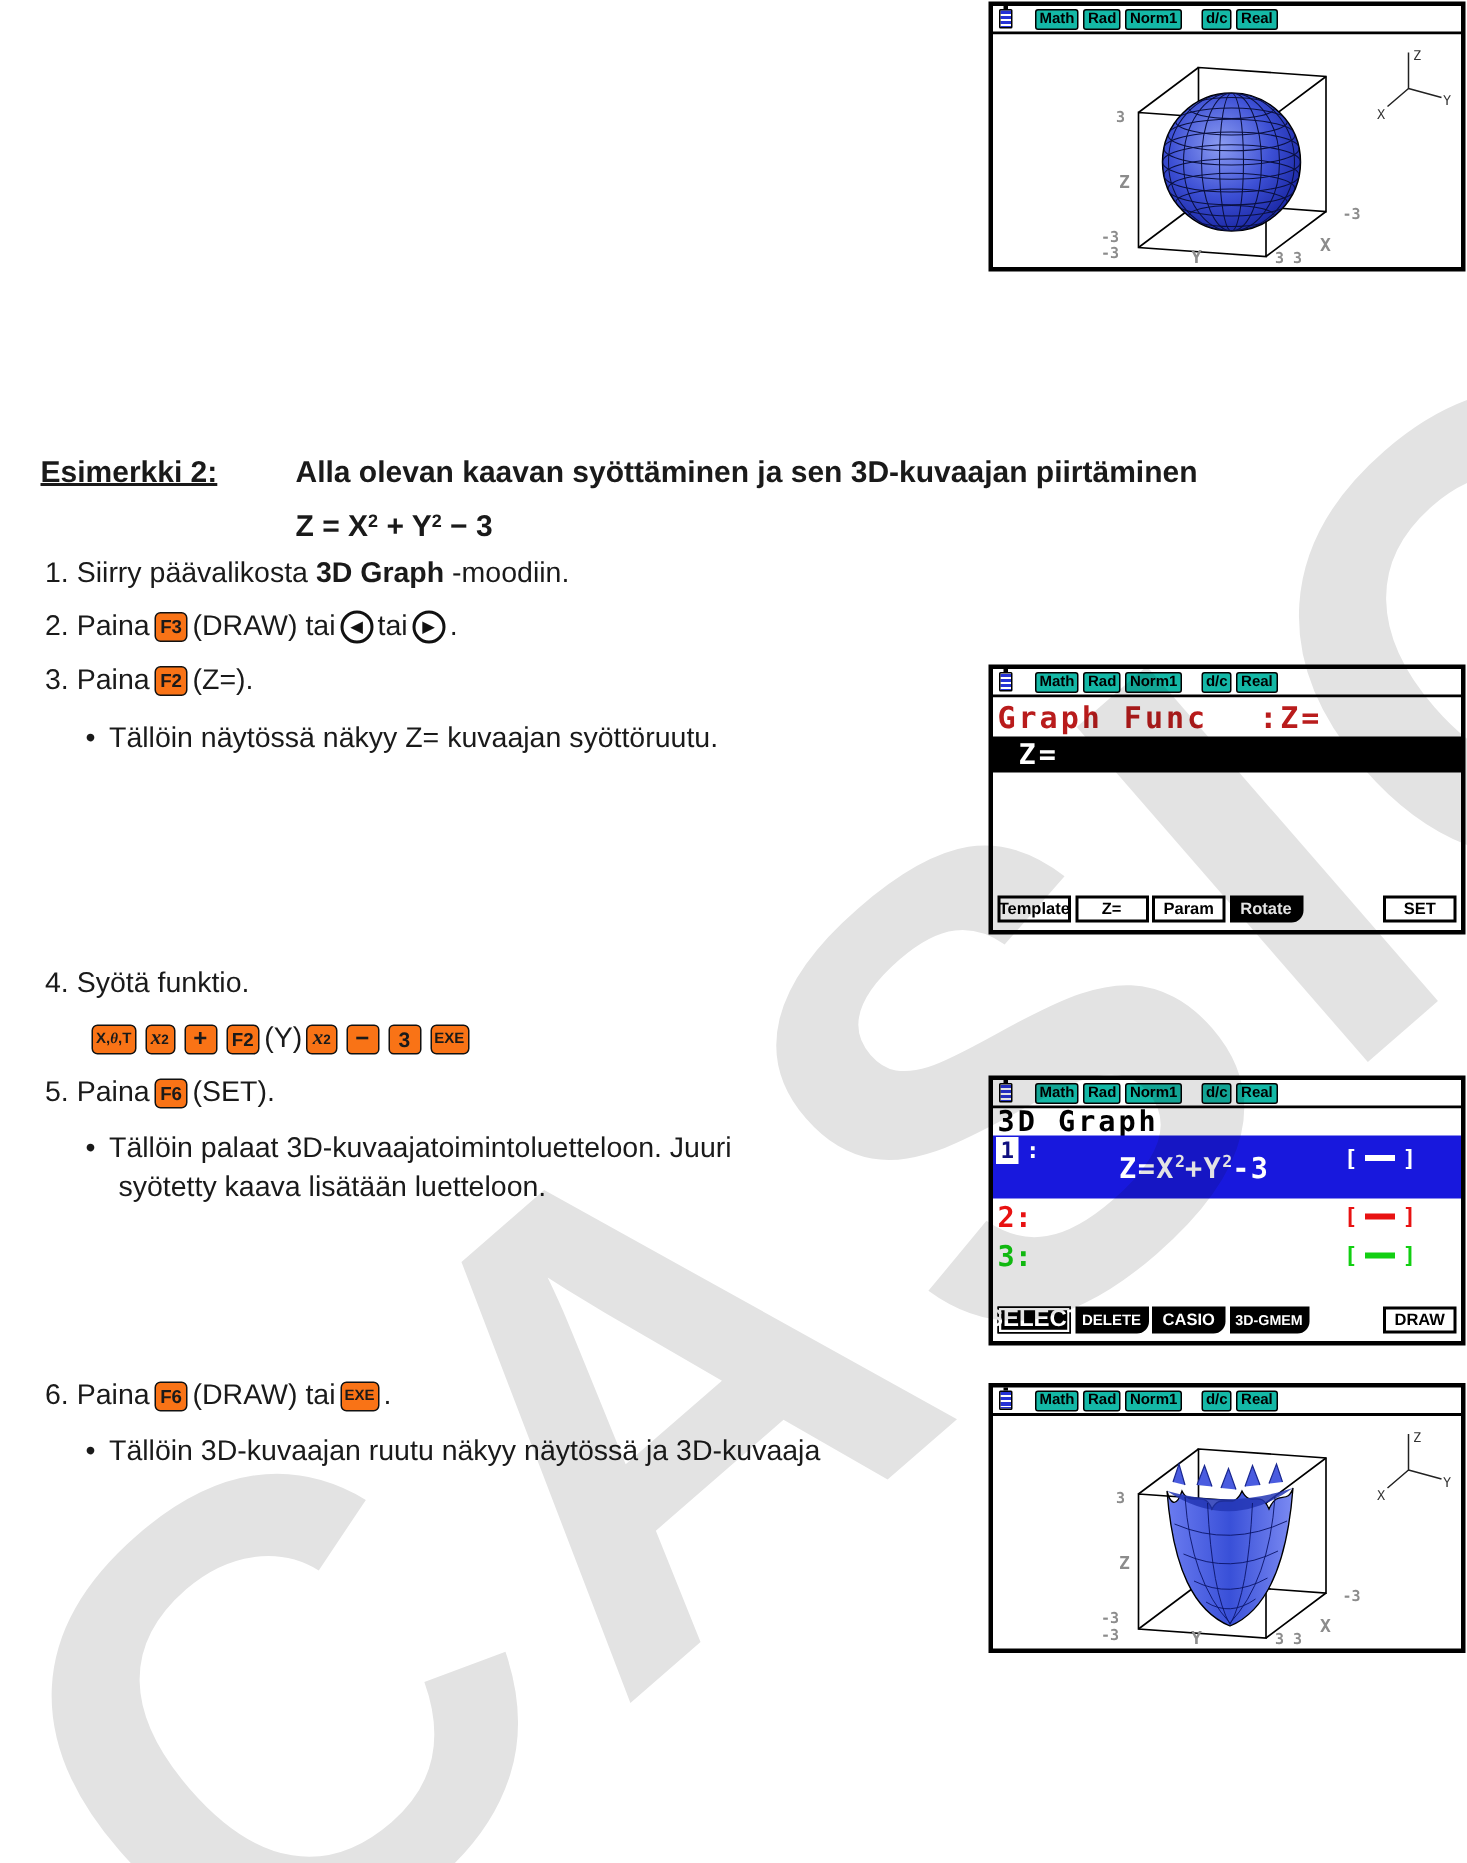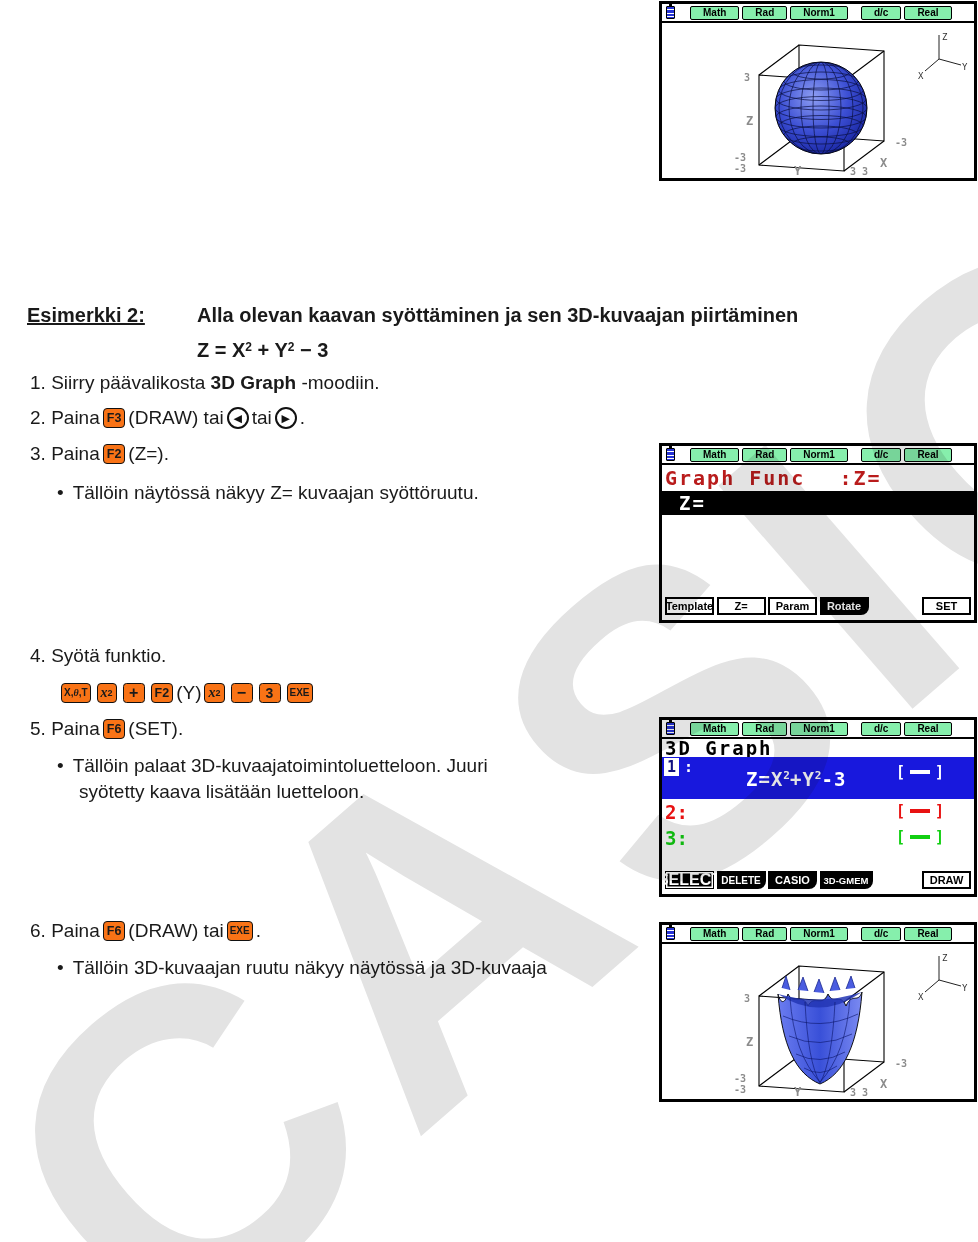--- a/index.html
+++ b/index.html
@@ -14,21 +14,21 @@
 
   
   .screen{position:absolute;left:659px;width:318px;height:180px;border:3px solid #000;
           background:#fff;box-sizing:border-box;z-index:2;}
   .sbar{height:19px;border-bottom:2px solid #000;display:flex;align-items:center;gap:3px;
         padding-left:4px;box-sizing:border-box;}
   .batt{width:9px;height:13px;border:1.5px solid #000;border-radius:1px;margin-right:12px;position:relative;
         background:repeating-linear-gradient(to bottom,#2633d6 0 2.2px,#fff 2.2px 3.4px);box-sizing:border-box;}
   .batt::before{content:"";position:absolute;top:-3px;left:1.5px;width:3px;height:2px;background:#000;}
   .badge{border:1.6px solid #000;border-radius:2px;font-weight:bold;font-size:10px;line-height:12px;
-         padding:0 12px;color:#000;background:#86efac;white-space:nowrap;}
+         padding:0 2px;color:#000;background:#14b8a6;white-space:nowrap;}
   .badge.gap{margin-left:10px;}
   .sbody{position:relative;height:153px;background:#fff;overflow:hidden;}
 
   
   .gsvg{display:block;width:312px;height:153px;}
   .glab{font-family:"DejaVu Sans Mono",monospace;font-size:10px;fill:#8c8c8c;font-weight:bold;}
   .axl{font-family:"DejaVu Sans Mono",monospace;font-size:12px;fill:#8c8c8c;font-weight:bold;}
   .tl{font-family:"DejaVu Sans Mono",monospace;font-size:9px;fill:#333;}
 
   

